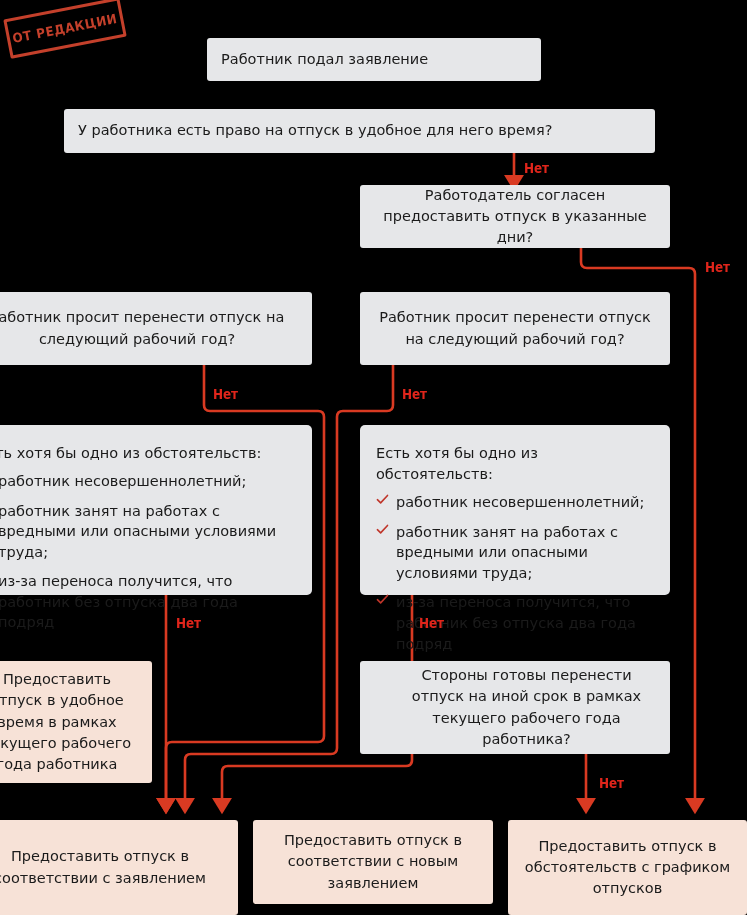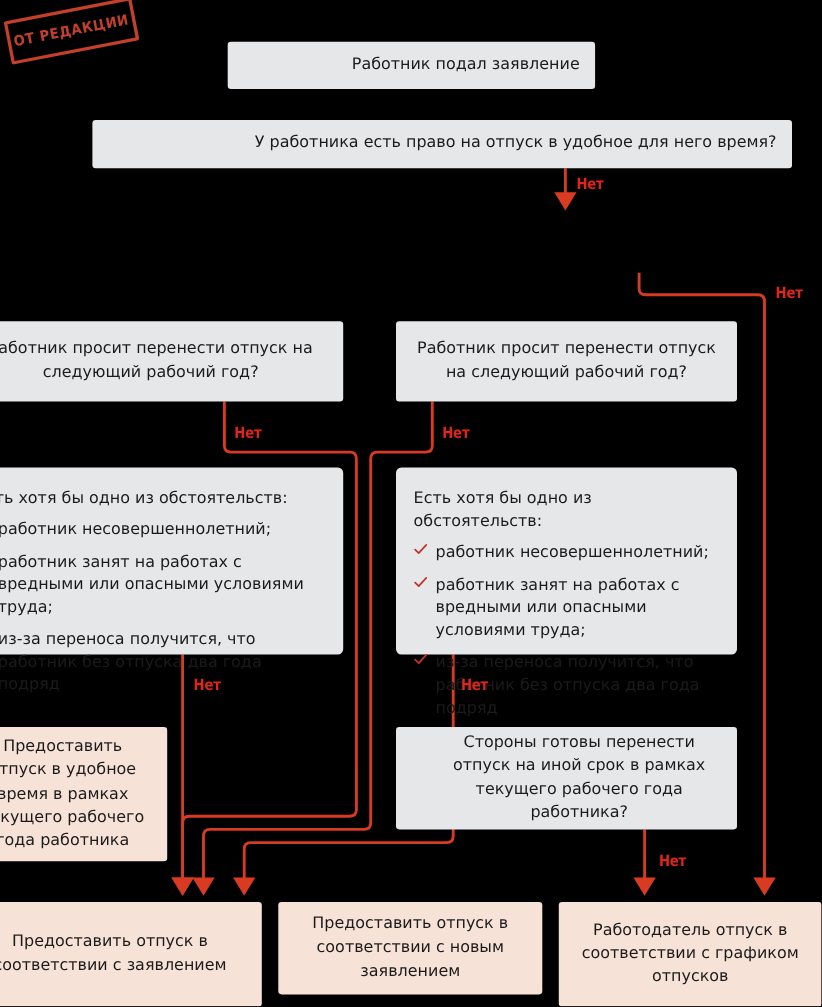--- a/index.html
+++ b/index.html
@@ -18,21 +18,21 @@
     overflow: hidden;
   }
   
   .node {
     position: absolute;
     box-sizing: border-box;
     background: #e6e7e9;
     color: #1b1b1b;
     display: flex;
     align-items: center;
-    justify-content: flex-end;
+    justify-content: flex-start;
     text-align: center;
     font-size: 14.5px;
     line-height: 1.45;
     padding: 10px 14px;
     border-radius: 3px;
     z-index: 3;
   }
   .node.terminal {
     background: #f7e2d7;
   }
@@ -150,24 +150,27 @@
   </svg>
 
   <div id="stamp">
     <span class="stamp-text">ОТ РЕДАКЦИИ</span>
   </div>
 
   <div class="node" style="left:207px; top:38px; width:334px; height:43px;">
     <span>Работник подал заявление</span>
   </div>
 
-  <div class="node" style="left:84px; top:109px; width:636px; height:44px;">
+  <div class="node" style="left:64px; top:109px; width:591px; height:44px;">
     <span>У работника есть право на отпуск в удобное для него время?</span>
   </div>
 
+  <div class="node" style="left:360px; top:185px; width:310px; height:63px;">
+    <span>Работодатель согласен предоставить отпуск в указанные дни?</span>
+  </div>
 
   <div class="node" style="left:-38px; top:292px; width:350px; height:73px;">
     <span>Работник просит перенести отпуск на следующий рабочий год?</span>
   </div>
 
   <div class="node" style="left:360px; top:292px; width:310px; height:73px;">
     <span>Работник просит перенести отпуск на следующий рабочий год?</span>
   </div>
 
   <div class="node checklist" style="left:-38px; top:425px; width:350px; height:170px;">
@@ -224,21 +227,21 @@
 
   <div class="node terminal" style="left:-38px; top:820px; width:276px; height:95px;">
     <span>Предоставить отпуск в соответствии с заявлением</span>
   </div>
 
   <div class="node terminal" style="left:253px; top:820px; width:240px; height:84px;">
     <span>Предоставить отпуск в соответствии с новым заявлением</span>
   </div>
 
   <div class="node terminal" style="left:508px; top:820px; width:239px; height:95px;">
-    <span>Работодатель отпуск в соответствии с графиком отпусков</span>
+    <span>Предоставить отпуск в обстоятельств с графиком отпусков</span>
   </div>
 
   <div class="nolabel" style="left:524px; top:160px;">Нет</div>
   <div class="nolabel" style="left:705px; top:259px;">Нет</div>
   <div class="nolabel" style="left:213px; top:386px;">Нет</div>
   <div class="nolabel" style="left:402px; top:386px;">Нет</div>
   <div class="nolabel" style="left:176px; top:615px;">Нет</div>
   <div class="nolabel" style="left:419px; top:615px;">Нет</div>
   <div class="nolabel" style="left:599px; top:775px;">Нет</div>
 

